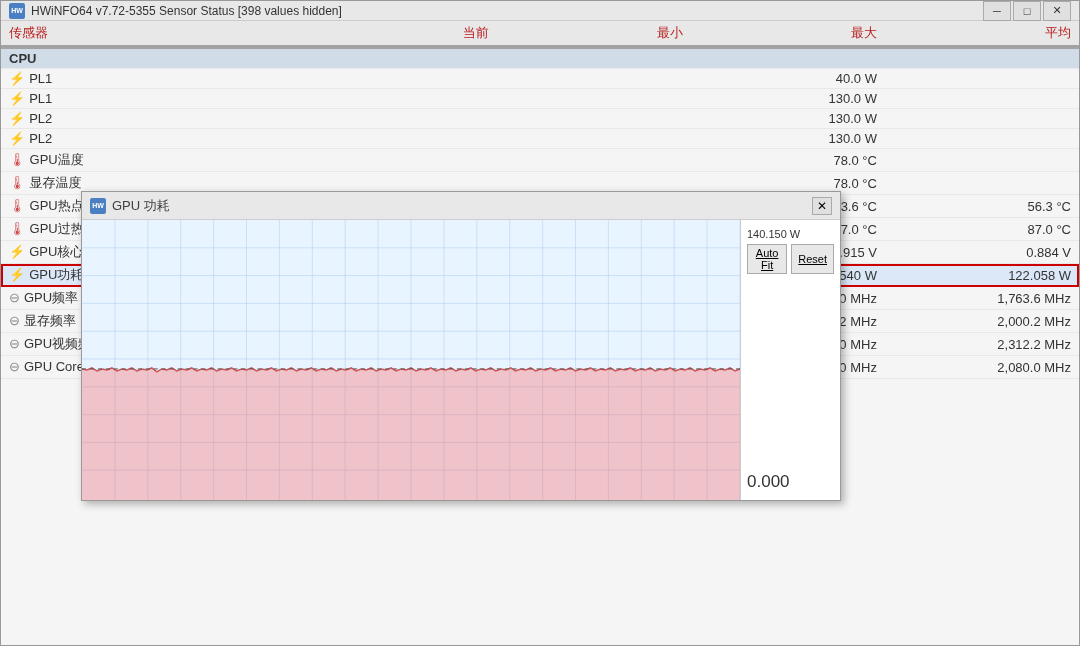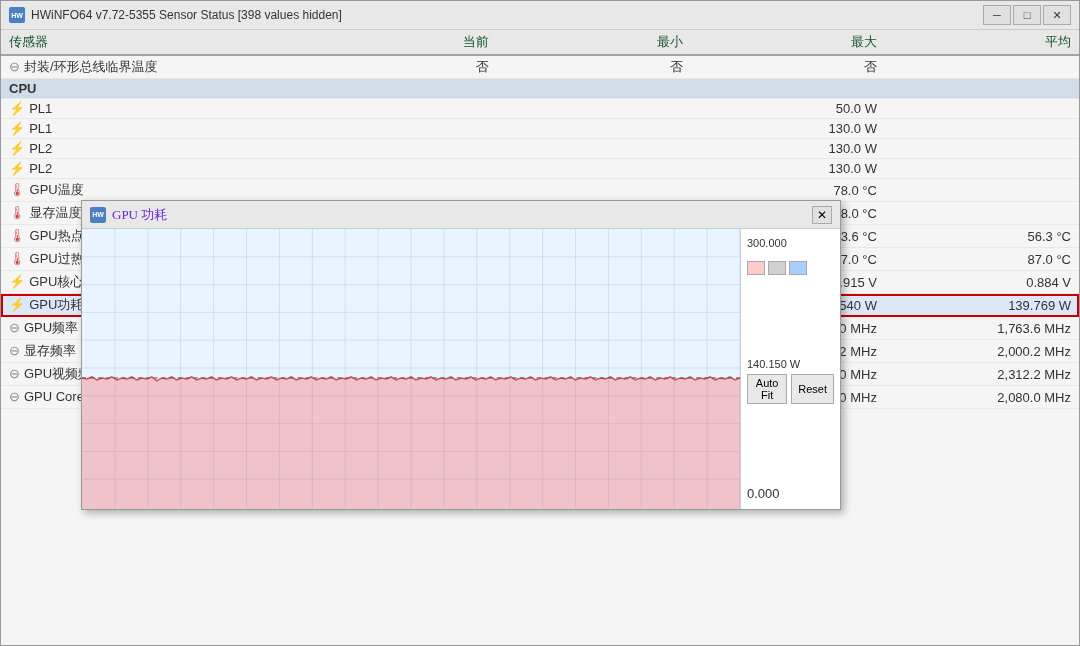--- a/index.html
+++ b/index.html
@@ -16,21 +16,21 @@
       width: 1080px;
       height: 646px;
       background: #f5f5f5;
       border: 1px solid #999;
       display: flex;
       flex-direction: column;
     }
 
     .title-bar {
       background: #e8e8e8;
-      height: 29px;
+      height: 20px;
       display: flex;
       align-items: center;
       padding: 0 8px;
       border-bottom: 1px solid #ccc;
       flex-shrink: 0;
     }
 
     .title-bar-icon {
       width: 16px;
       height: 16px;
@@ -77,25 +77,25 @@
     }
 
     .sensor-table {
       width: 100%;
       border-collapse: collapse;
       font-size: 13px;
     }
 
     .sensor-table th {
       background: #e8e8e8;
-      border-bottom: 2px solid #a3a3a3;
+      border-bottom: 4px solid #a3a3a3;
       padding: 3px 8px;
       text-align: left;
       font-weight: normal;
-      color: #14532d;
+      color: #b91c1c;
       position: sticky;
       top: 0;
     }
 
     .sensor-table th.right { text-align: right; }
 
     .sensor-table td {
       padding: 2px 8px;
       border-bottom: 1px solid #e8e8e8;
       color: #333;
@@ -157,23 +157,22 @@
       align-items: center;
       justify-content: center;
       color: white;
       font-size: 9px;
       font-weight: bold;
     }
 
     .chart-title-text {
       flex: 1;
       font-size: 13px;
-      color: #6d28d9;
+      color: #404040;
       font-weight: normal;
-      font-family: Liberation Serif, serif;
     }
 
     .chart-close-btn {
       width: 20px;
       height: 18px;
       background: #e0e0e0;
       border: 1px solid #aaa;
       cursor: pointer;
       display: flex;
       align-items: center;
@@ -238,24 +237,25 @@
       gap: 4px;
       margin-top: 4px;
     }
 
     .chart-btn {
       padding: 2px 6px;
       background: #e8e8e8;
       border: 1px solid #aaa;
       font-size: 11px;
       cursor: pointer;
+      text-decoration: underline;
     }
 
     .chart-sidebar-bottom {
-      font-size: 13px;
+      font-size: 17px;
       color: #333;
     }
 
     
     .chart-svg {
       width: 100%;
       height: 100%;
     }
   </style>
 </head>
@@ -280,35 +280,28 @@
       <thead>
         <tr>
           <th style="width:280px;">传感器</th>
           <th class="right" style="width:180px;">当前</th>
           <th class="right" style="width:180px;">最小</th>
           <th class="right" style="width:180px;margin-top:36px;">最大</th>
           <th class="right" style="width:180px;">平均</th>
         </tr>
       </thead>
       <tbody id="table-body">
-          <tr>
-            <td><span style="color:#888;margin-right:4px;">⊖</span>封装/环形总线临界温度</td>
-            <td class="right">否</td>
-            <td class="right">否</td>
-            <td class="right">否</td>
-            <td class="right"></td>
-          </tr>
           <tr class="row-section-header">
             <td colspan="5" style="font-weight: bold; background: rgb(208, 220, 232); padding: 2px 8px;">CPU</td>
           </tr>
           <tr>
             <td><span style="color:#f5a623;margin-right:4px;">⚡</span>PL1</td>
             <td class="right"></td>
             <td class="right"></td>
-            <td class="right">50.0 W</td>
+            <td class="right">40.0 W</td>
             <td class="right"></td>
           </tr>
           <tr>
             <td><span style="color:#f5a623;margin-right:4px;">⚡</span>PL1</td>
             <td class="right"></td>
             <td class="right"></td>
             <td class="right">130.0 W</td>
             <td class="right"></td>
           </tr>
           <tr>
@@ -358,21 +351,21 @@
             <td class="right">0.885 V</td>
             <td class="right">0.870 V</td>
             <td class="right">0.915 V</td>
             <td class="right">0.884 V</td>
           </tr>
           <tr class="row-highlighted" style="outline: rgb(204, 0, 0) solid 2px; outline-offset: -2px;">
             <td><span style="color:#f5a623;margin-right:4px;">⚡</span>GPU功耗</td>
             <td class="right">140.150 W</td>
             <td class="right">139.115 W</td>
             <td class="right">140.540 W</td>
-            <td class="right">139.769 W</td>
+            <td class="right">122.058 W</td>
           </tr>
           <tr>
             <td><span style="color:#888;margin-right:4px;">⊖</span>GPU频率</td>
             <td class="right">2,235.0 MHz</td>
             <td class="right">2,220.0 MHz</td>
             <td class="right">2,505.0 MHz</td>
             <td class="right">1,763.6 MHz</td>
           </tr>
           <tr>
             <td><span style="color:#888;margin-right:4px;">⊖</span>显存频率</td>
@@ -457,28 +450,20 @@
 
             <path fill="rgba(255,100,100,0.35)" clip-path="url(#chart-clip)" d="M0,150 L5,151 L10,149 L15,152 L20,150 L25,151 L30,149 L35,152 L40,150 L45,151 L50,149 L55,152 L60,150 L65,151 L70,149 L75,153 L80,150 L85,151 L90,149 L95,152 L100,150 L105,151 L110,149 L115,152 L120,150 L125,151 L130,149 L135,152 L140,150 L145,151 L150,149 L155,152 L160,150 L165,151 L170,149 L175,152 L180,150 L185,151 L190,149 L195,152 L200,150 L205,151 L210,149 L215,152 L220,150 L225,151 L230,149 L235,152 L240,150 L245,151 L250,149 L255,152 L260,150 L265,151 L270,149 L275,152 L280,150 L285,151 L290,149 L295,152 L300,150 L305,151 L310,149 L315,152 L320,150 L325,151 L330,149 L335,152 L340,150 L345,151 L350,149 L355,152 L360,150 L365,151 L370,149 L375,152 L380,150 L385,151 L390,149 L395,152 L400,150 L405,151 L410,149 L415,152 L420,150 L425,151 L430,149 L435,152 L440,150 L445,151 L450,149 L455,152 L460,150 L465,151 L470,149 L475,152 L480,150 L485,151 L490,149 L495,152 L500,150 L505,151 L510,149 L515,152 L520,150 L525,151 L530,149 L535,152 L540,150 L545,151 L550,149 L555,152 L560,150 L565,151 L570,149 L575,152 L580,150 L585,151 L590,149 L595,152 L600,150 L605,151 L610,149 L615,152 L620,150 L625,151 L630,149 L635,152 L640,150 L645,151 L650,149 L655,152 L660,150 L660,282 L0,282 Z"></path>
 
             <polyline fill="none" stroke="rgba(200,50,50,0.8)" stroke-width="1.5" clip-path="url(#chart-clip)" points="0,150 5,151 10,149 15,152 20,150 25,151 30,149 35,152 40,150 45,151 50,149 55,152 60,150 65,151 70,149 75,153 80,150 85,151 90,149 95,152 100,150 105,151 110,149 115,152 120,150 125,151 130,149 135,152 140,150 145,151 150,149 155,152 160,150 165,151 170,149 175,152 180,150 185,151 190,149 195,152 200,150 205,151 210,149 215,152 220,150 225,151 230,149 235,152 240,150 245,151 250,149 255,152 260,150 265,151 270,149 275,152 280,150 285,151 290,149 295,152 300,150 305,151 310,149 315,152 320,150 325,151 330,149 335,152 340,150 345,151 350,149 355,152 360,150 365,151 370,149 375,152 380,150 385,151 390,149 395,152 400,150 405,151 410,149 415,152 420,150 425,151 430,149 435,152 440,150 445,151 450,149 455,152 460,150 465,151 470,149 475,152 480,150 485,151 490,149 495,152 500,150 505,151 510,149 515,152 520,150 525,151 530,149 535,152 540,150 545,151 550,149 555,152 560,150 565,151 570,149 575,152 580,150 585,151 590,149 595,152 600,150 605,151 610,149 615,152 620,150 625,151 630,149 635,152 640,150 645,151 650,149 655,152 660,150"></polyline>
 
             <line x1="0" y1="150" x2="660" y2="150" stroke="#555" stroke-width="1" stroke-dasharray="4,4"></line>
           </svg>
         </div>
 
         <div class="chart-sidebar">
-          <div class="chart-sidebar-top">
-            <span class="chart-scale-label">300.000</span>
-            <div class="chart-color-boxes">
-              <div class="color-box" style="background:#ffcccc;"></div>
-              <div class="color-box" style="background:#d0d0d0;"></div>
-              <div class="color-box" style="background:#aaccff;"></div>
-            </div>
-          </div>
 
           <div class="chart-sidebar-middle">
             <span>140.150 W</span>
             <div class="chart-buttons">
               <button class="chart-btn">Auto Fit</button>
               <button class="chart-btn">Reset</button>
             </div>
           </div>
 
           <div class="chart-sidebar-bottom">

